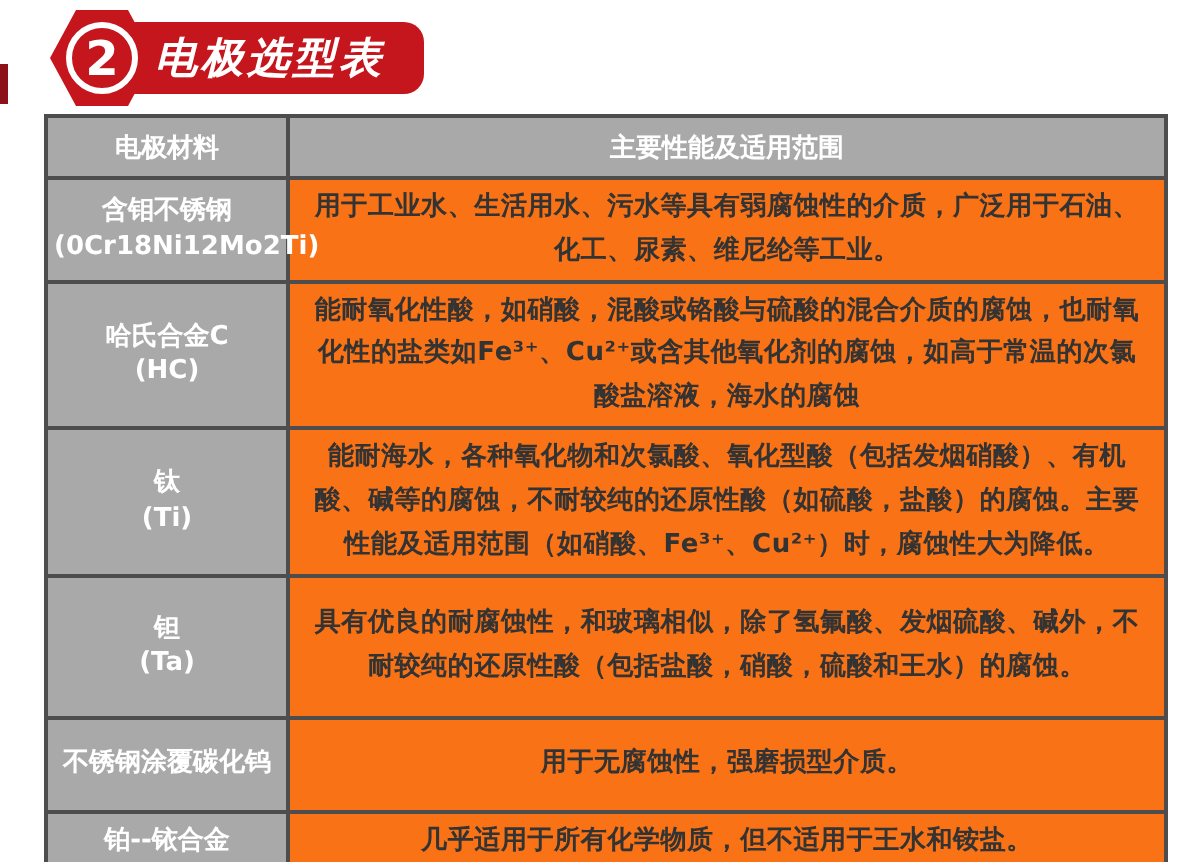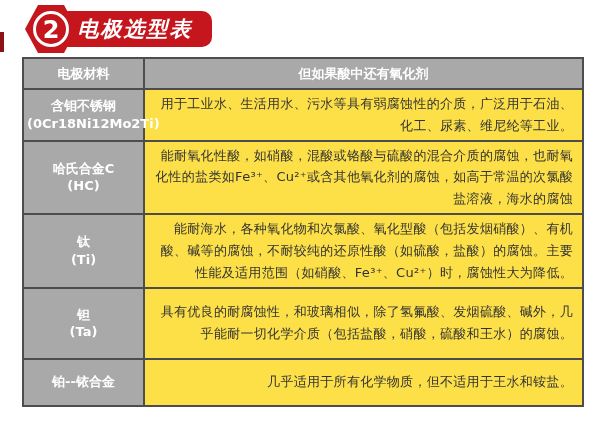--- a/index.html
+++ b/index.html
@@ -45,22 +45,22 @@
     background:var(--gray); color:#ffffff;
     font-size:13px; font-weight:bold; text-align:center;
     height:31px; padding:2px 9px;
   }
   tbody th.mat-cell{
     background:var(--gray); color:#ffffff;
     font-size:13px; font-weight:bold; text-align:center;
     line-height:1.35; padding:2px 3px; vertical-align:middle;
   }
   tbody td.desc-cell{
-    background:#fde047; color:var(--text);
-    font-size:13px; font-weight:normal; text-align:right;
+    background:#f97316; color:var(--text);
+    font-size:13px; font-weight:bold; text-align:center;
     line-height:1.68; padding:3px 9px; vertical-align:middle;
     letter-spacing:0.3px;
   }
   tbody tr:nth-child(1){ height:49px; }
   tbody tr:nth-child(2){ height:45px; }
   tbody tr:nth-child(3){ height:69px; }
   tbody tr:nth-child(4){ height:71px; }
   tbody tr:nth-child(5){ height:47px; }
   tbody tr:nth-child(6){ height:27px; }
   tbody tr:nth-child(7){ height:28px; }
@@ -84,21 +84,21 @@
 
   <div class="table-wrap">
     <table>
       <colgroup>
           <col class="c-mat">
           <col>
         </colgroup>
       <thead>
         <tr>
           <th>电极材料</th>
-          <th>但如果酸中还有氧化剂</th>
+          <th>主要性能及适用范围</th>
         </tr>
       </thead>
       <tbody>
           <tr>
             <th class="mat-cell">
               <div>含钼不锈钢</div>
               <div>(0Cr18Ni12Mo2Ti)</div>
             </th>
             <td class="desc-cell">用于工业水、生活用水、污水等具有弱腐蚀性的介质，广泛用于石油、化工、尿素、维尼纶等工业。</td>
           </tr>
@@ -114,21 +114,27 @@
               <div>钛</div>
               <div>(Ti)</div>
             </th>
             <td class="desc-cell">能耐海水，各种氧化物和次氯酸、氧化型酸（包括发烟硝酸）、有机酸、碱等的腐蚀，不耐较纯的还原性酸（如硫酸，盐酸）的腐蚀。主要性能及适用范围（如硝酸、Fe³⁺、Cu²⁺）时，腐蚀性大为降低。</td>
           </tr>
           <tr>
             <th class="mat-cell">
               <div>钽</div>
               <div>(Ta)</div>
             </th>
-            <td class="desc-cell">具有优良的耐腐蚀性，和玻璃相似，除了氢氟酸、发烟硫酸、碱外，几乎能耐一切化学介质（包括盐酸，硝酸，硫酸和王水）的腐蚀。</td>
+            <td class="desc-cell">具有优良的耐腐蚀性，和玻璃相似，除了氢氟酸、发烟硫酸、碱外，不耐较纯的还原性酸（包括盐酸，硝酸，硫酸和王水）的腐蚀。</td>
+          </tr>
+          <tr>
+            <th class="mat-cell">
+              <div>不锈钢涂覆碳化钨</div>
+            </th>
+            <td class="desc-cell">用于无腐蚀性，强磨损型介质。</td>
           </tr>
           <tr>
             <th class="mat-cell">
               <div>铂--铱合金</div>
             </th>
             <td class="desc-cell">几乎适用于所有化学物质，但不适用于王水和铵盐。</td>
           </tr>
         </tbody>
     </table>
   </div>

